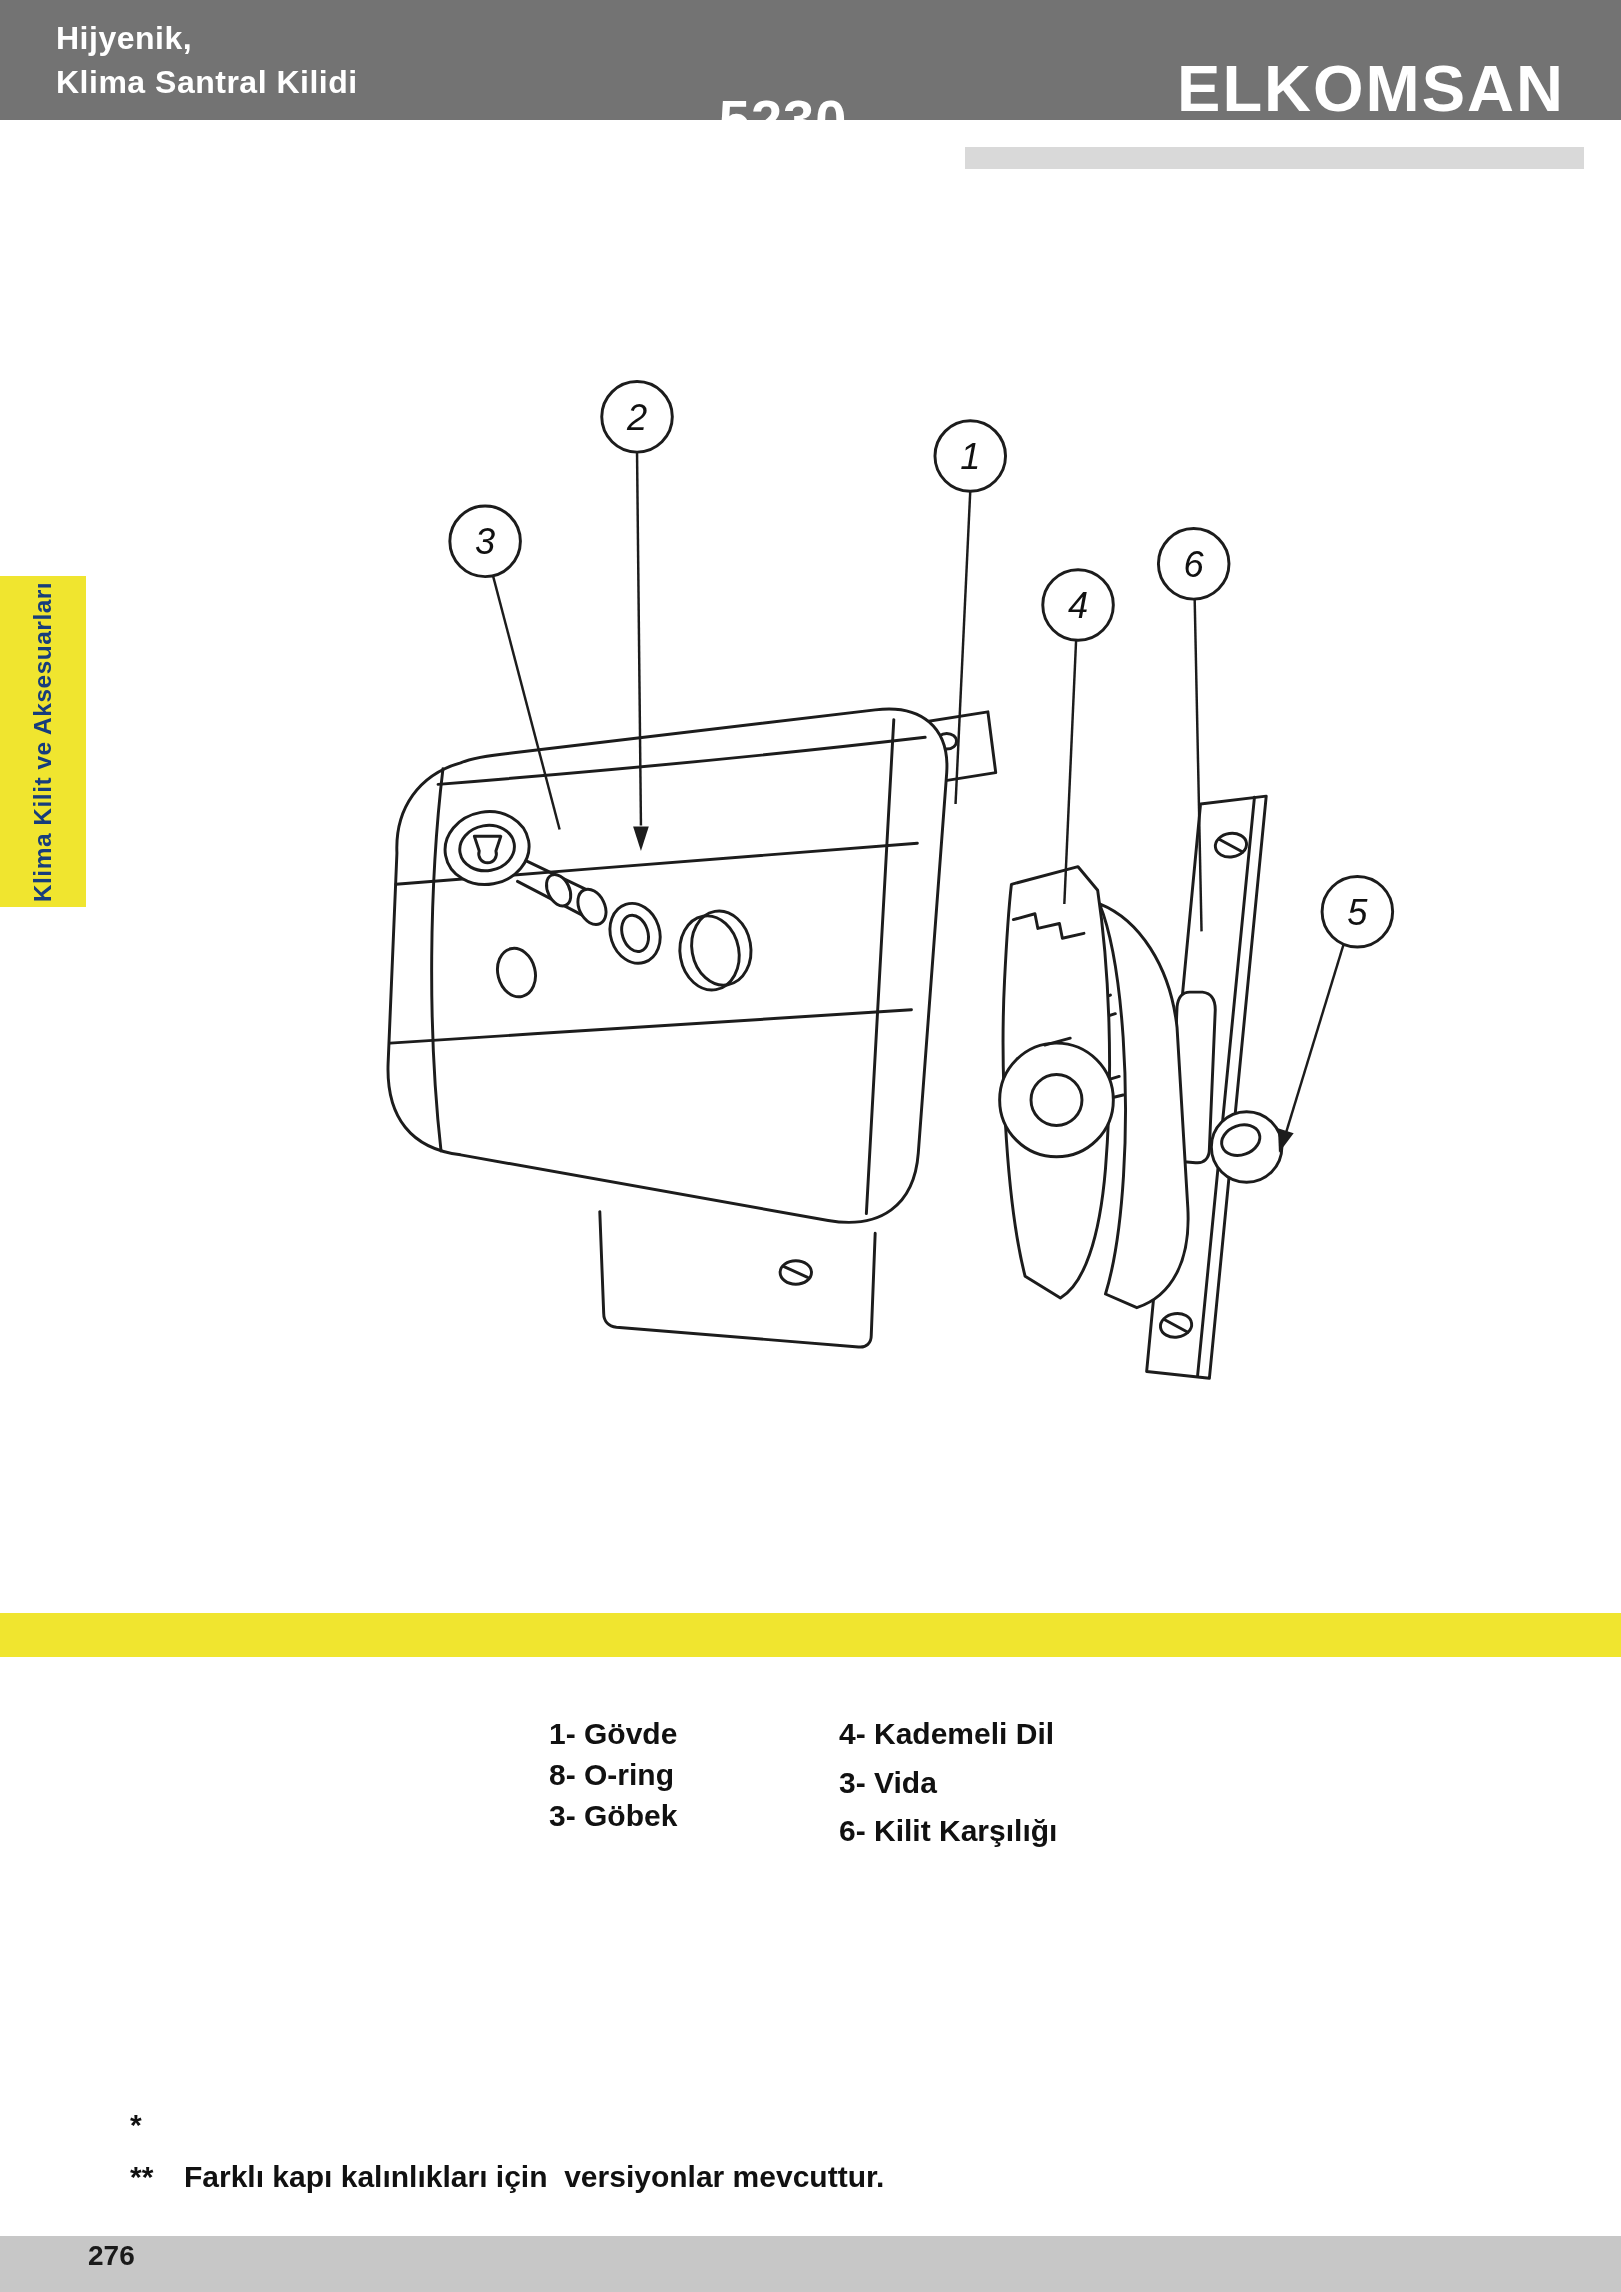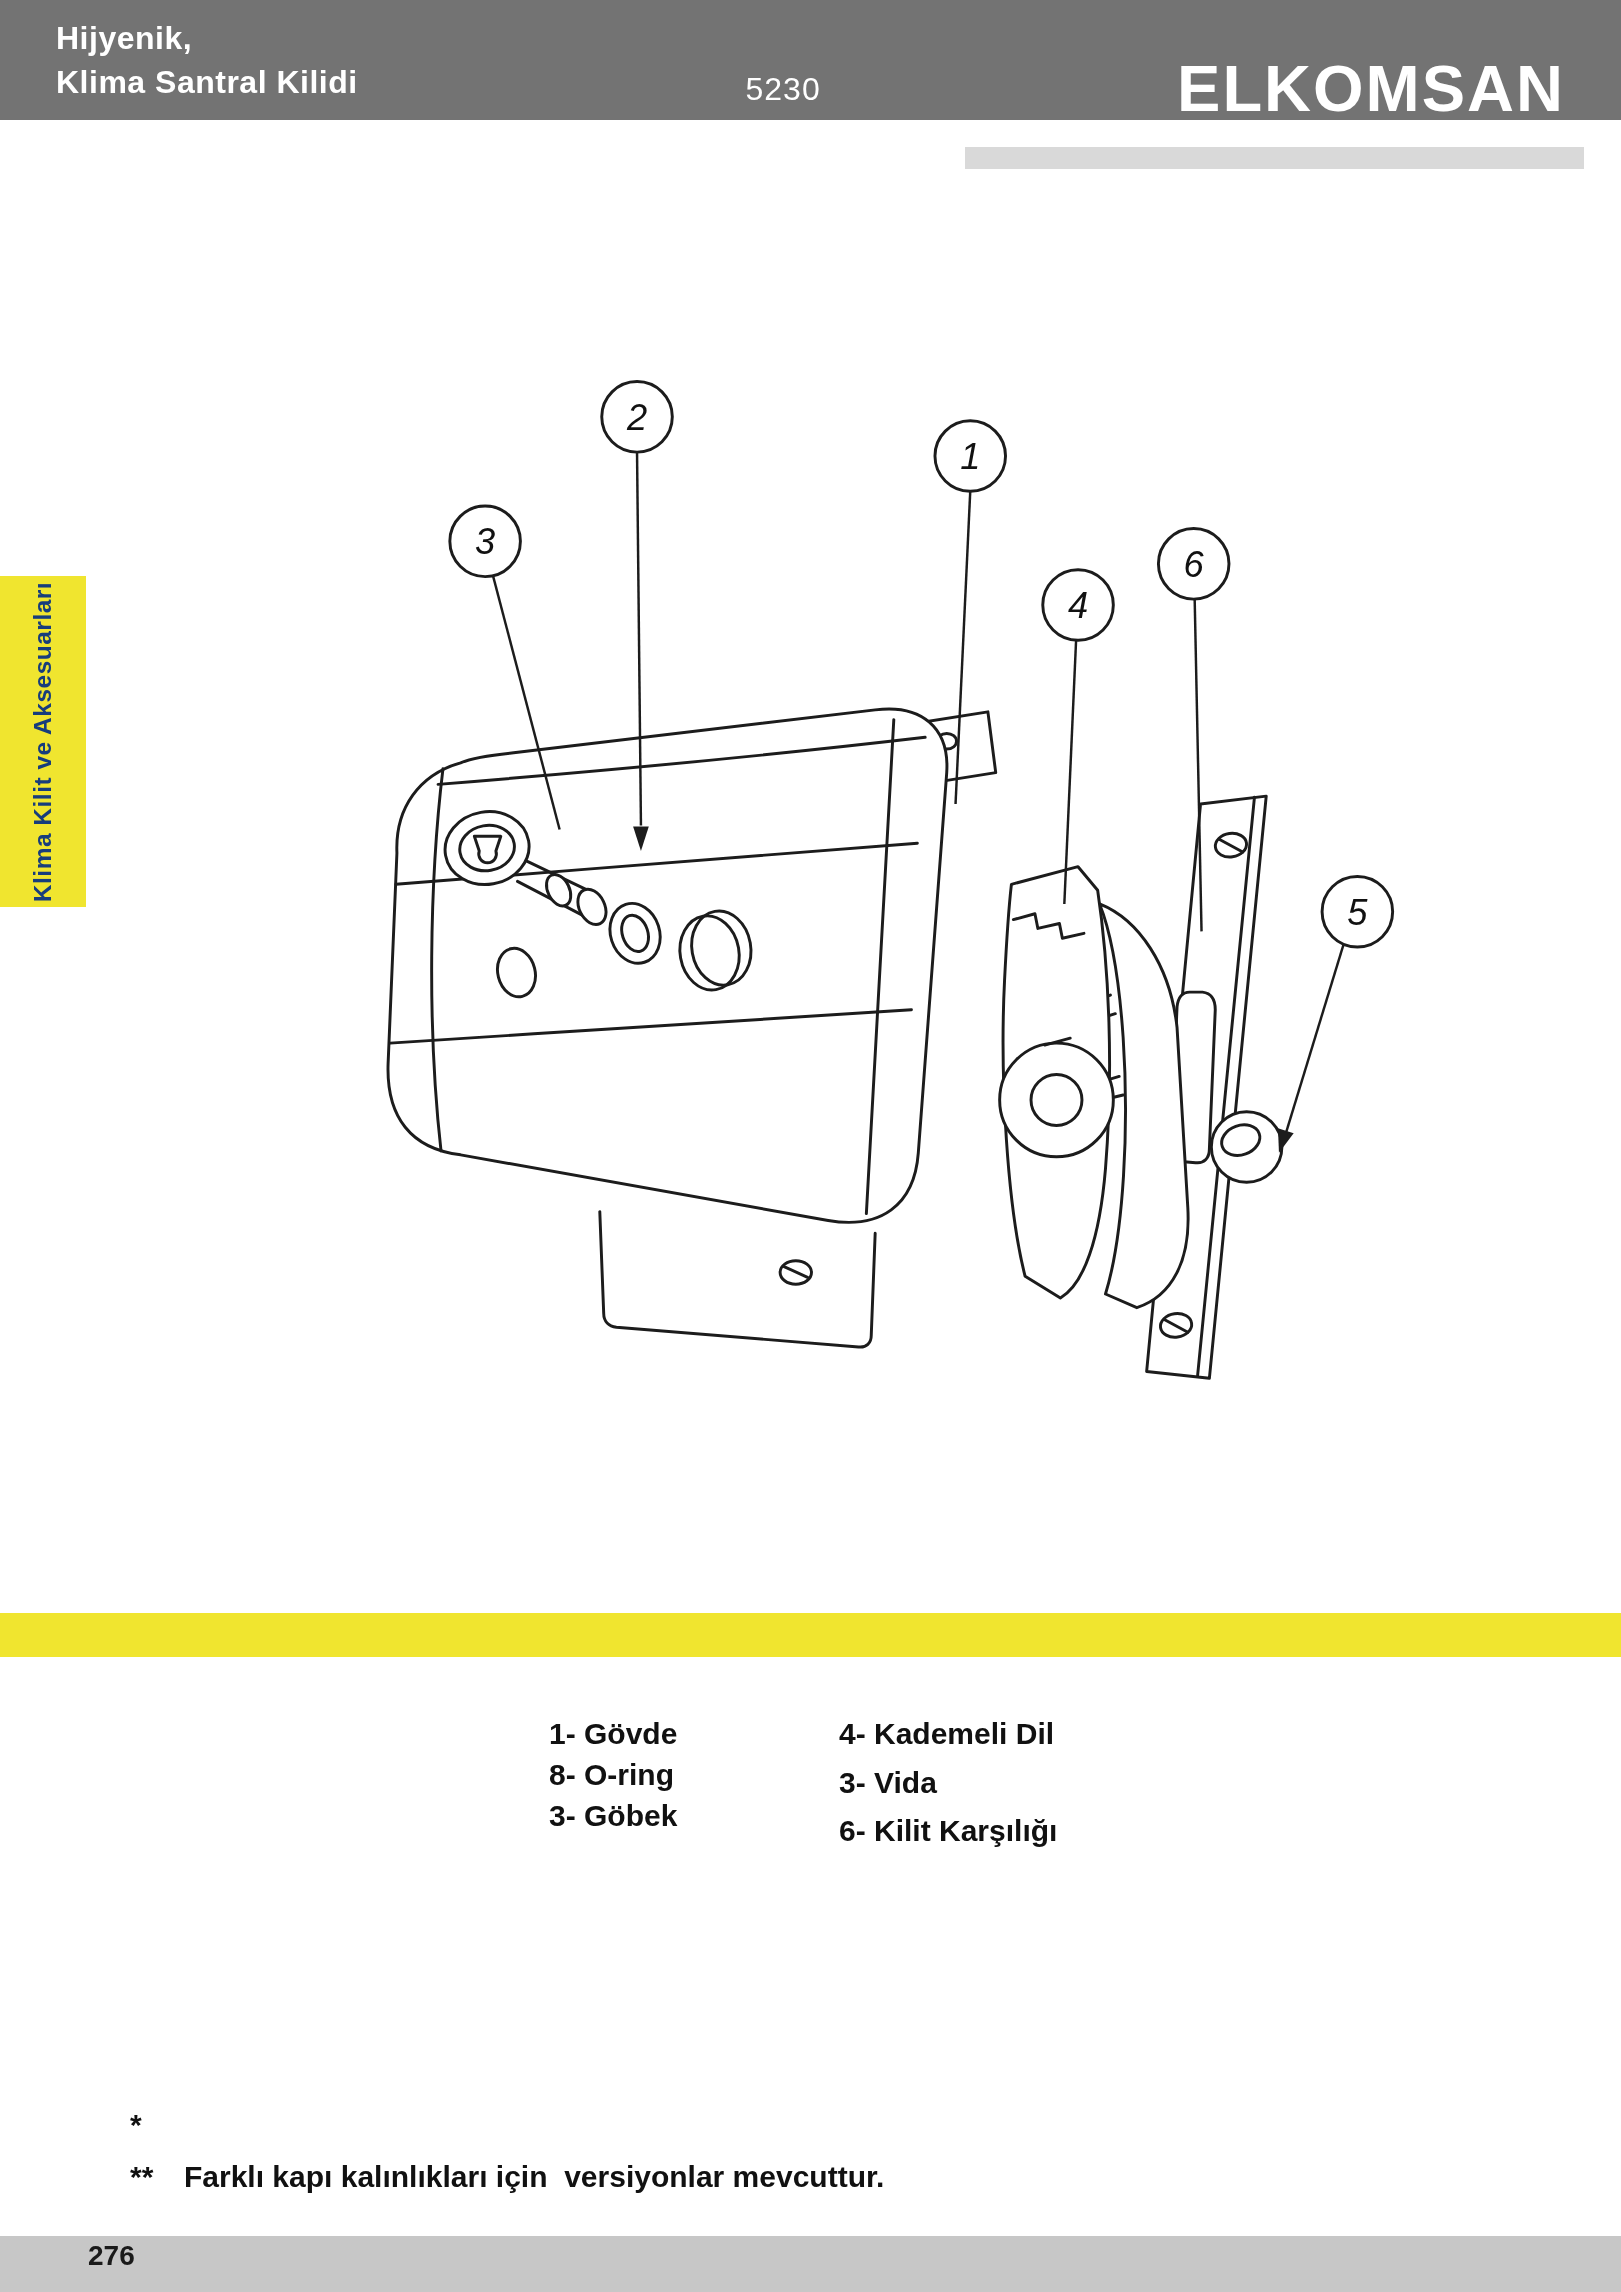--- a/index.html
+++ b/index.html
@@ -26,23 +26,23 @@
     left: 56px; top: 15.7px;
     font-size: 32px;
     font-weight: bold;
     line-height: 1.38;
     letter-spacing: 0.5px;
   }
   .topbar-code {
     position: absolute;
     left: calc(50% - 27.4px);
     transform: translateX(-50%);
-    top: 71px;
-    font-size: 32px;
-    font-weight: normal;
+    top: 87px;
+    font-size: 56px;
+    font-weight: bold;
     letter-spacing: 1px;
   }
   .topbar-brand {
     position: absolute;
     right: 56px; top: 51px;
     font-size: 65px;
     font-weight: bold;
     letter-spacing: 2px;
     margin-left: 47px;
   }

